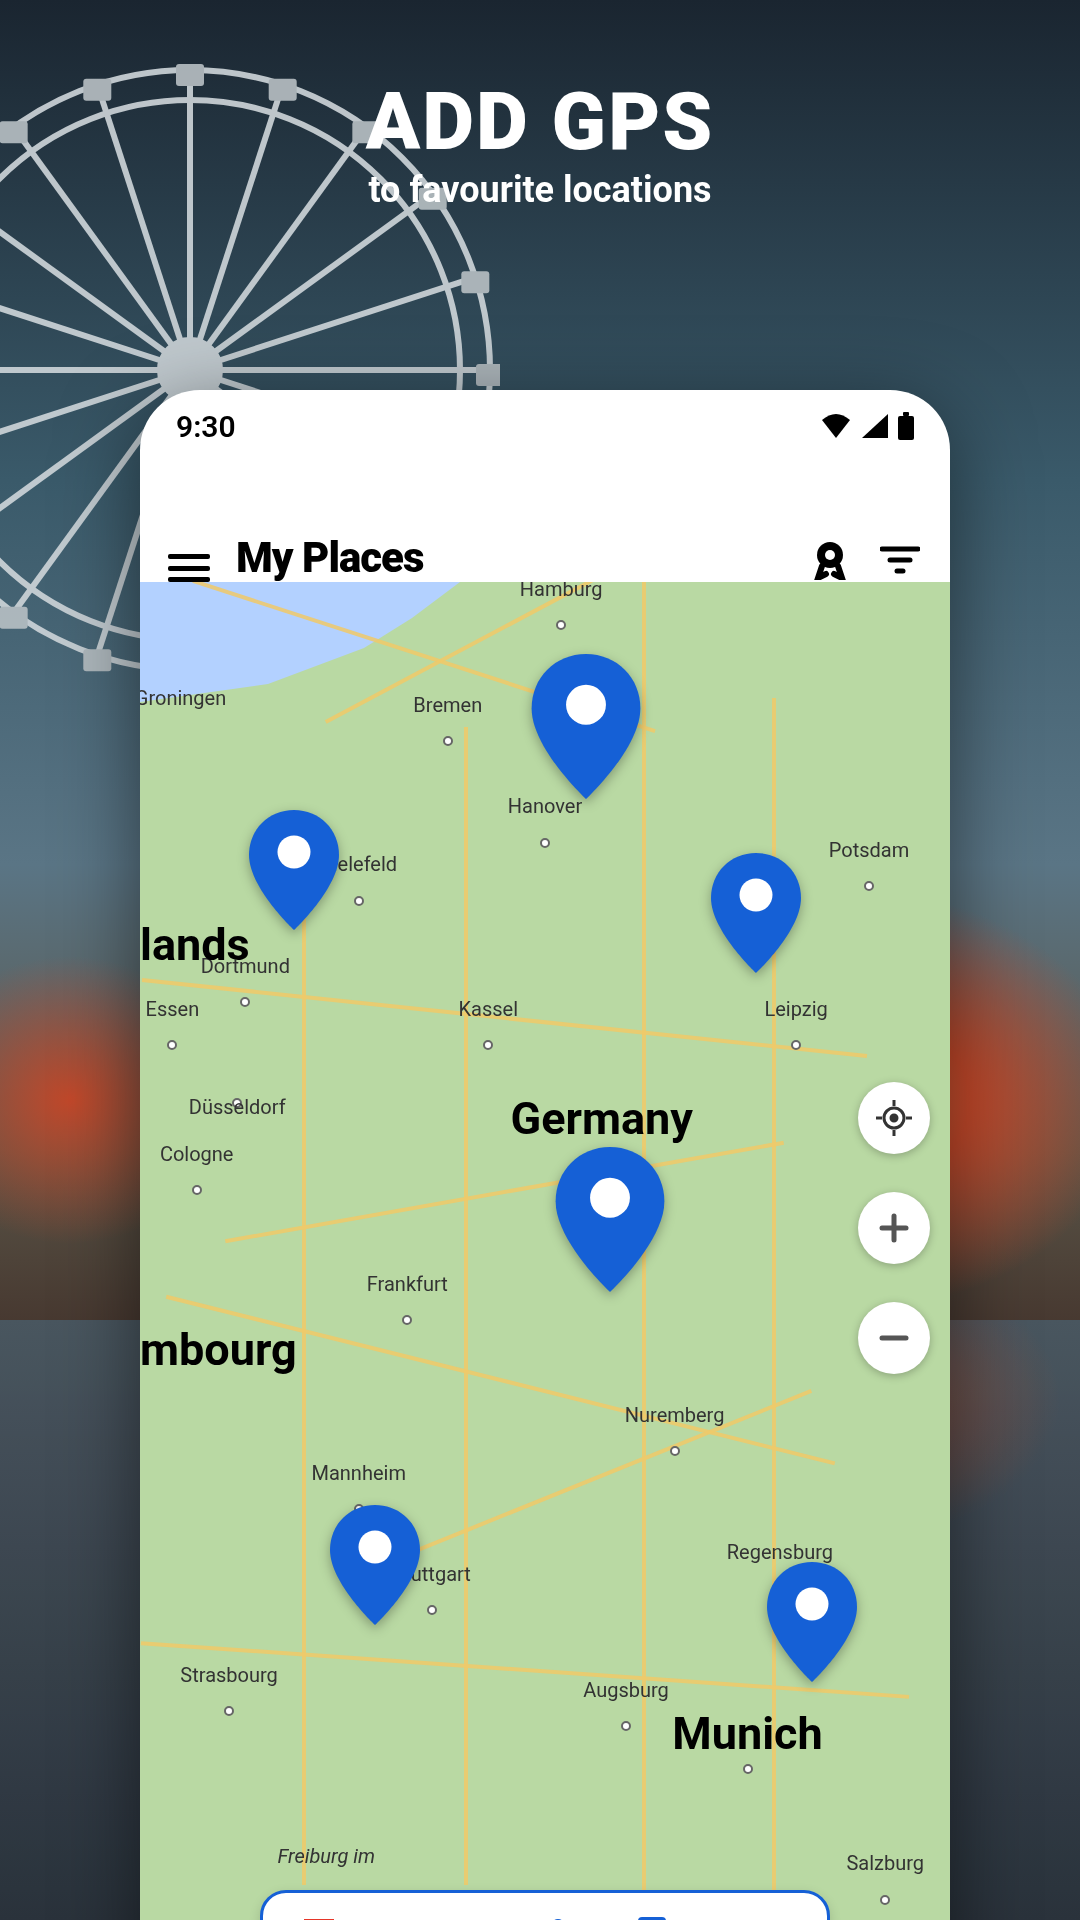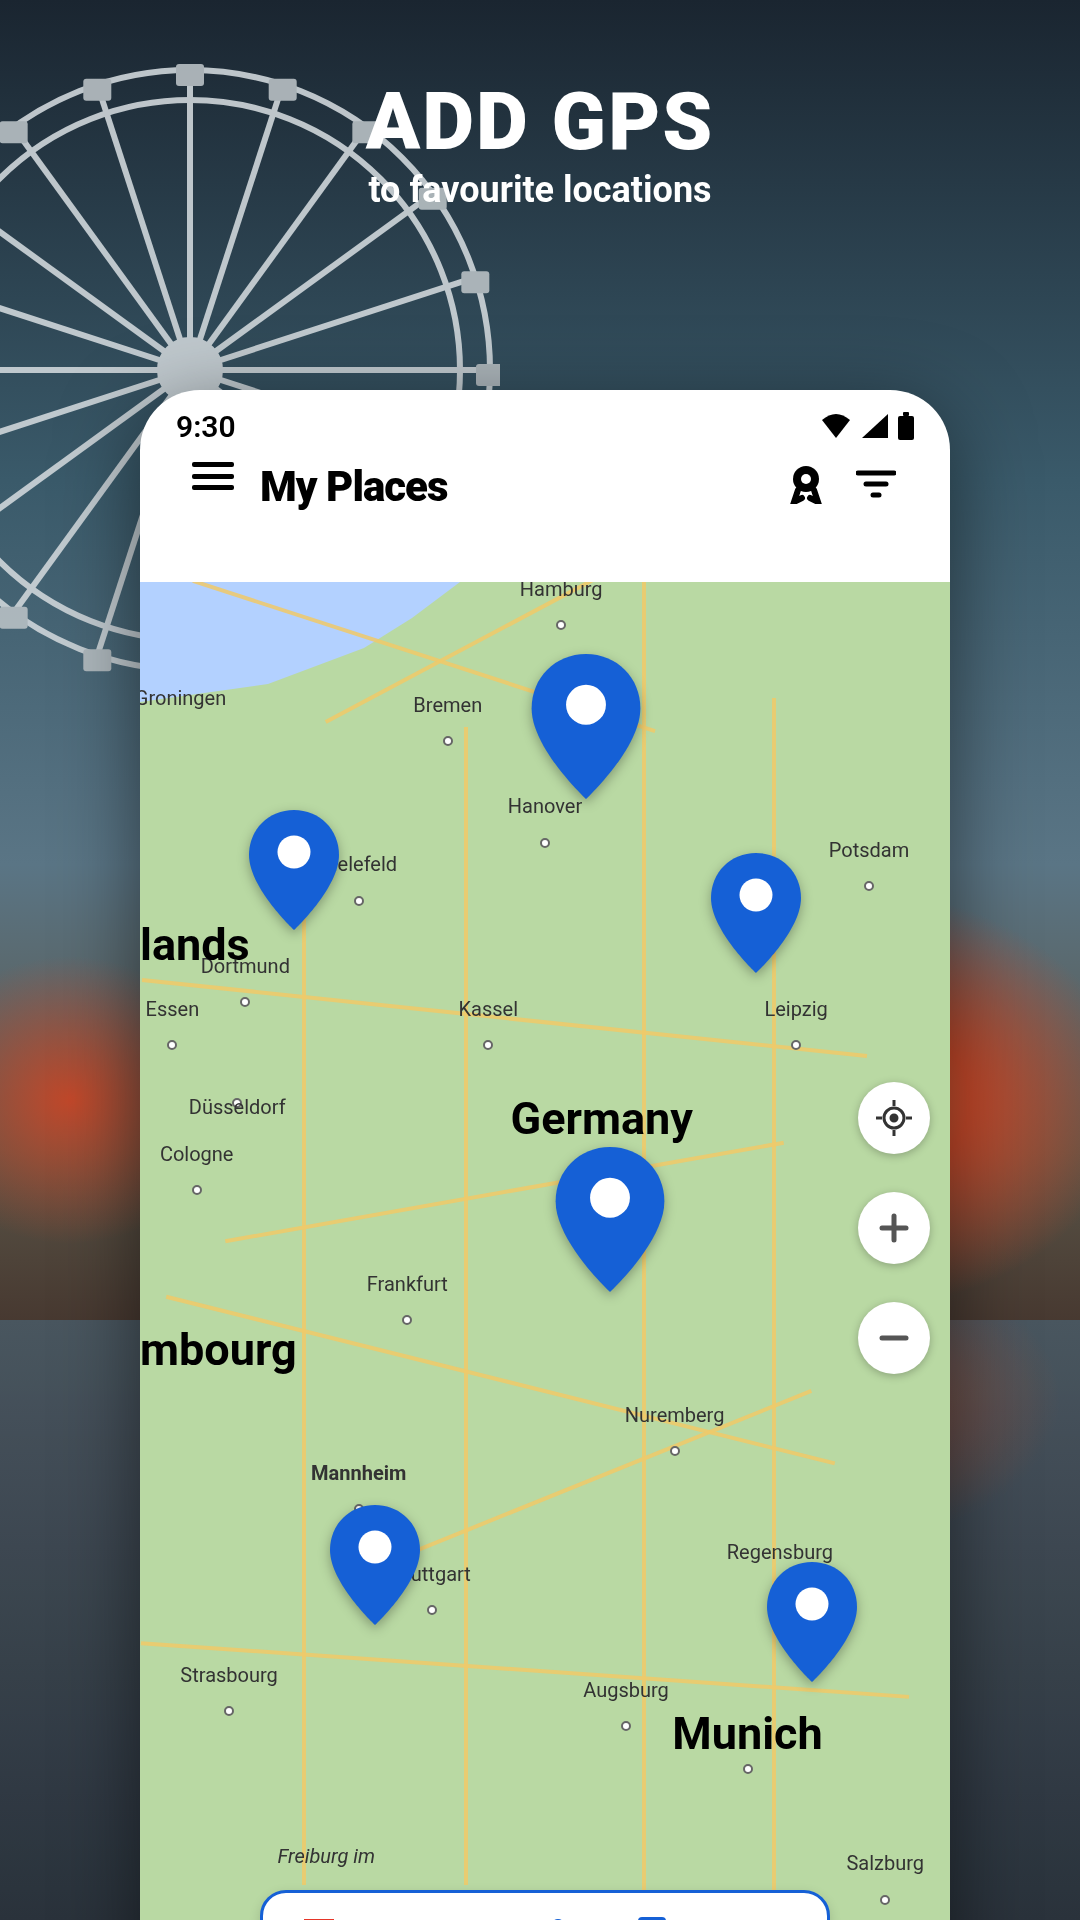--- a/index.html
+++ b/index.html
@@ -42,22 +42,22 @@
     border-radius:60px 60px 0 0;
     box-shadow:0 20px 80px rgba(0,0,0,0.5);
     overflow:hidden;
   }
   .status-bar {
     height:72px; display:flex; align-items:center; justify-content:space-between;
     padding:0 36px; font-size:30px; font-weight:600; color:#000;
   }
   .status-icons { display:flex; gap:10px; align-items:center; }
   .app-bar {
-    height:120px; display:flex; align-items:flex-start; gap:26px;
-    padding:0 52px;
+    height:120px; display:flex; align-items:flex-end; gap:26px;
+    padding:0 28px;
   }
   .hamburger { width:42px; height:28px; display:flex; flex-direction:column; justify-content:space-between; cursor:pointer; }
   .hamburger span { display:block; height:5px; background:#000; border-radius:2px; }
   .app-title { font-size:42px; font-weight:900; color:#000; flex:1; letter-spacing:-1px; }
   .appbar-icon { width:44px; height:44px; display:flex; align-items:center; justify-content:center; cursor:pointer; }
 
   .map {
     position:relative; width:100%; height:calc(100% - 192px);
     background:#b9d9a3;
     overflow:hidden;
@@ -243,21 +243,21 @@
         <div class="city" style="left: 81%; top: 29.5%;">Leipzig</div>
         <div class="city-dot" style="left: 12%; top: 36%;"></div>
         <div class="city" style="left: 12%; top: 33.5%; margin-top: 40px;">Düsseldorf</div>
         <div class="city-dot" style="left: 7%; top: 42%;"></div>
         <div class="city" style="left: 7%; top: 39.5%;">Cologne</div>
         <div class="city-dot" style="left: 33%; top: 51%;"></div>
         <div class="city" style="left: 33%; top: 48.5%;">Frankfurt</div>
         <div class="city-dot" style="left: 66%; top: 60%;"></div>
         <div class="city" style="left: 66%; top: 57.5%;">Nuremberg</div>
         <div class="city-dot" style="left: 27%; top: 64%;"></div>
-        <div class="city" style="left: 27%; top: 61.5%; font-weight: bold;">Mannheim</div>
+        <div class="city" style="left: 27%; top: 61.5%;">Mannheim</div>
         <div class="city-dot" style="left: 36%; top: 71%;"></div>
         <div class="city" style="left: 36%; top: 68.5%;">Stuttgart</div>
         <div class="city" style="left: 79%; top: 67%;">Regensburg</div>
         <div class="city-dot" style="left: 11%; top: 78%;"></div>
         <div class="city" style="left: 11%; top: 75.5%;">Strasbourg</div>
         <div class="city-dot" style="left: 60%; top: 79%;"></div>
         <div class="city" style="left: 60%; top: 76.5%;">Augsburg</div>
         <div class="city-dot" style="left: 75%; top: 82%;"></div>
         <div class="city big" style="left: 75%; top: 79.5%;">Munich</div>
         <div class="city" style="left: 23%; top: 88%; font-style: italic;">Freiburg im</div>

